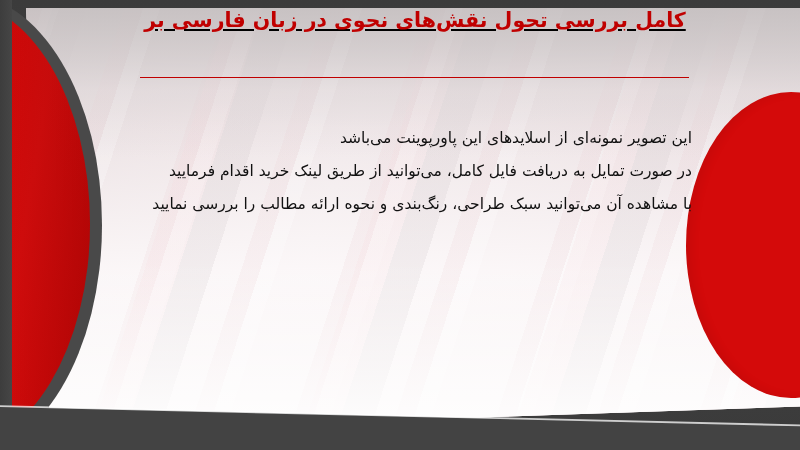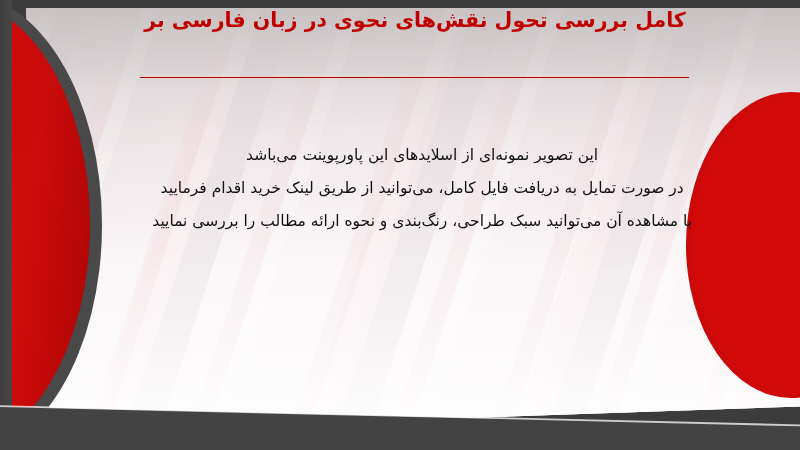--- a/index.html
+++ b/index.html
@@ -158,20 +158,21 @@
   }
 
   
   .title-block {
     position: absolute;
     left: 120px;
     top: 6px;
     width: 590px;
     text-align: center;
     direction: rtl;
+    text-decoration: underline;
   }
   .title-line {
     color: #c00000;
     font-size: 20.5px;
     font-weight: 700;
     line-height: 29px;
     letter-spacing: 0px;
     white-space: nowrap;
   }
   .title-rule {
@@ -180,23 +181,23 @@
     top: 77px;
     width: 549px;
     height: 0;
     border-top: 1.6px solid #c00000;
   }
 
   
   .body-block {
     position: absolute;
     right: 108px;
-    top: 139px;
+    top: 122px;
     direction: rtl;
-    text-align: center;
+    text-align: right;
   }
   .body-line {
     color: #111111;
     font-size: 15.5px;
     font-weight: 400;
     line-height: 33px;
     white-space: nowrap;
   }
 </style>
 </head>

